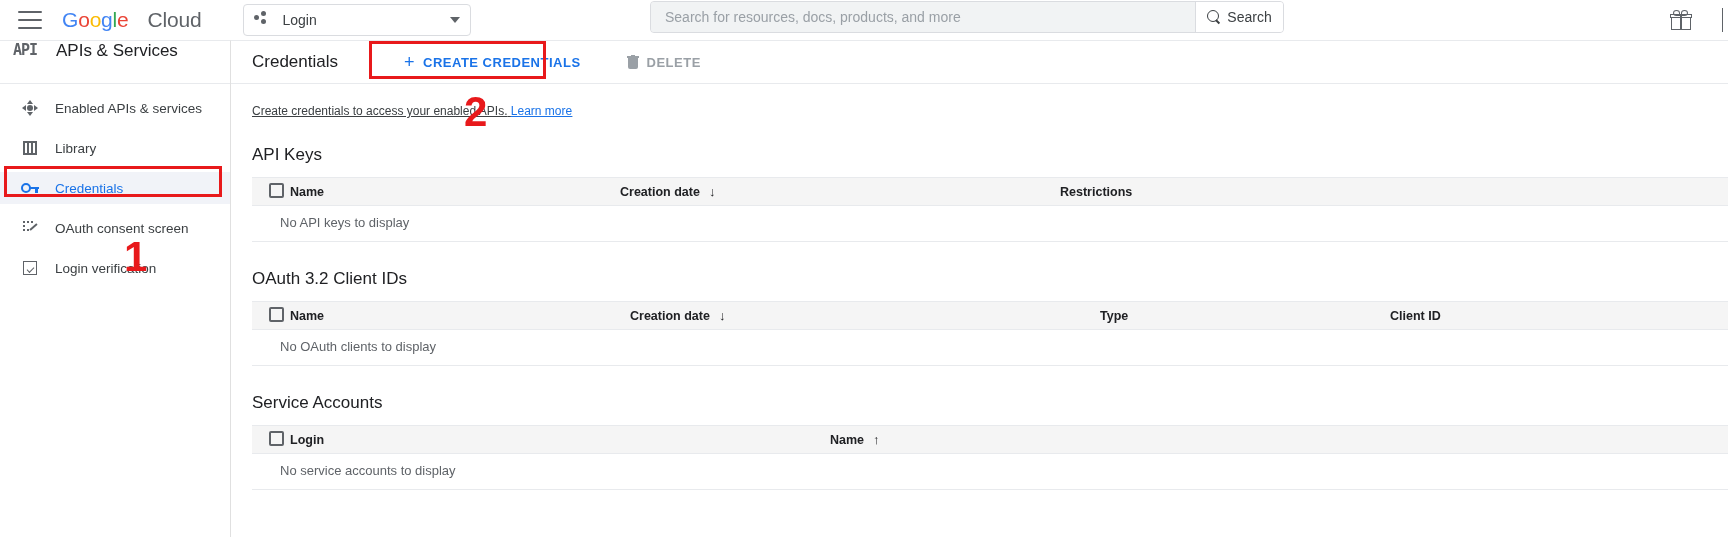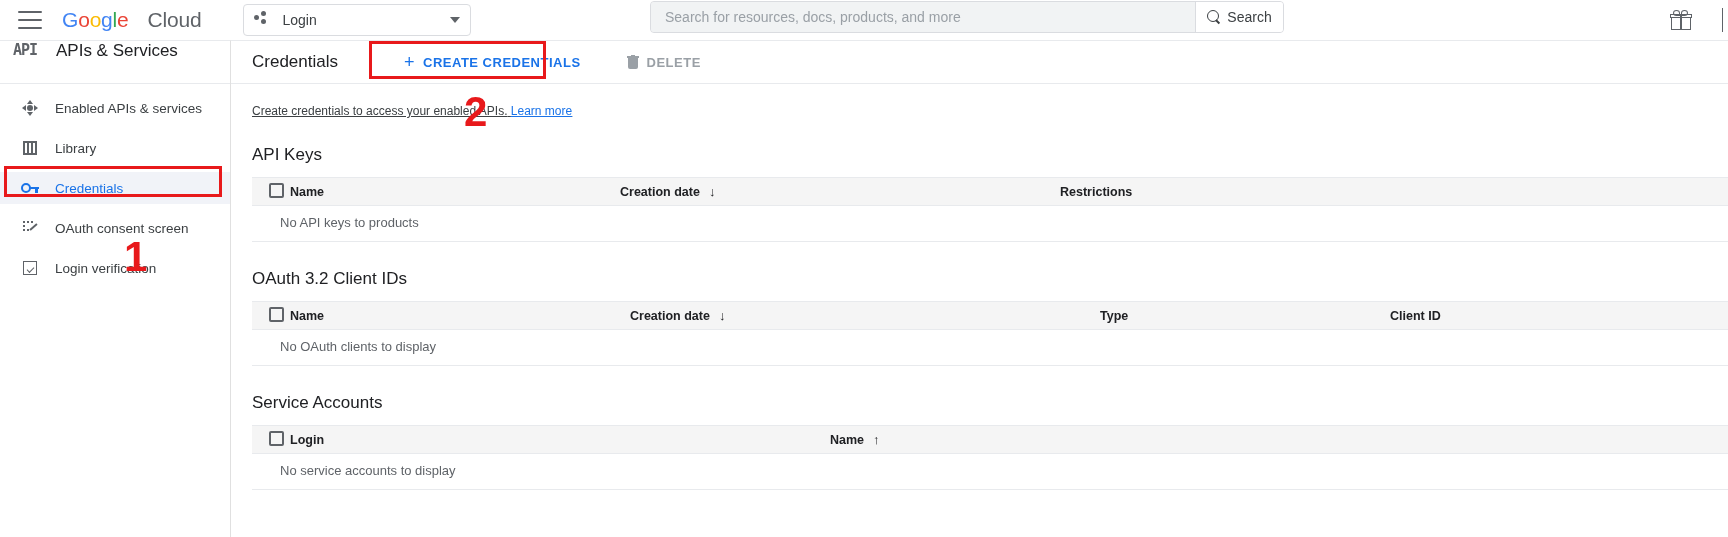--- a/index.html
+++ b/index.html
@@ -401,21 +401,21 @@
           </th>
           <th>
             <span class="th-inner">
                 <span>Restrictions</span>
               </span>
           </th>
         </tr>
       </thead>
       <tbody>
         <tr class="empty-row">
-          <td colspan="4" style="padding-left:28px;">No API keys to products</td>
+          <td colspan="4" style="padding-left:28px;">No API keys to display</td>
         </tr>
       </tbody>
     </table>
   </div>
 
   <div class="section">
     <div class="section-title">OAuth 3.2 Client IDs</div>
     <table class="tbl">
       <thead>
         <tr>

